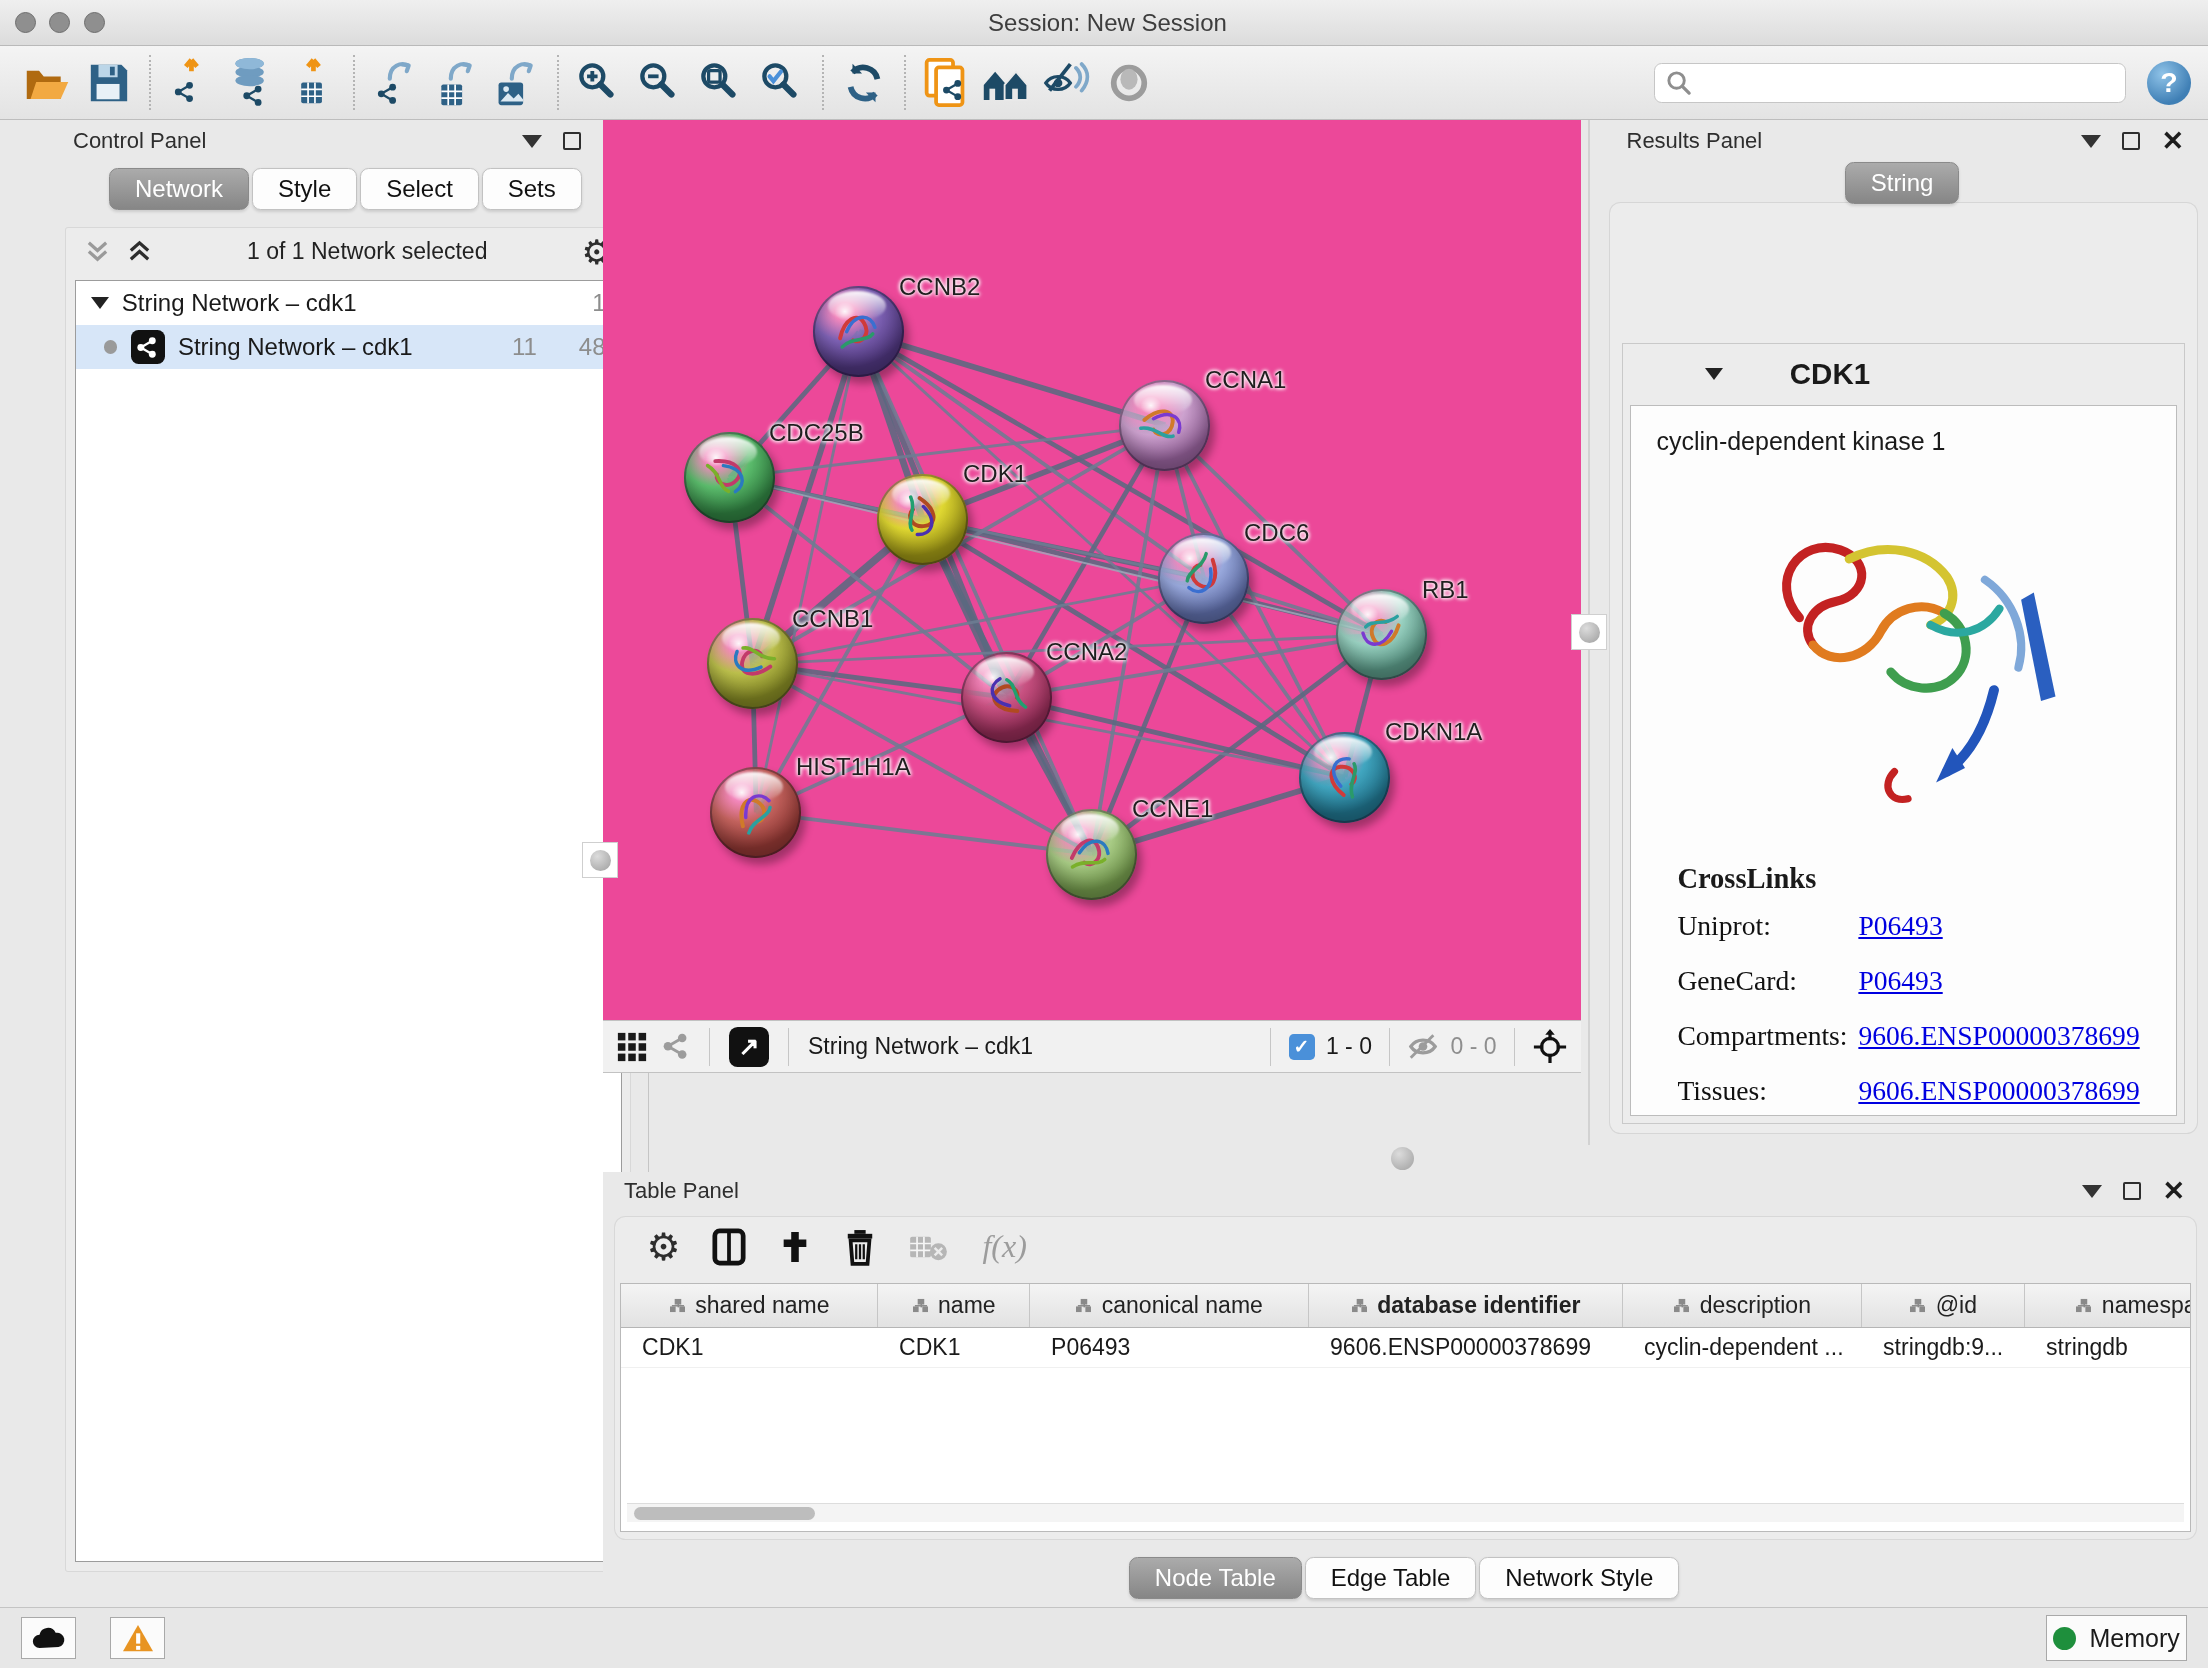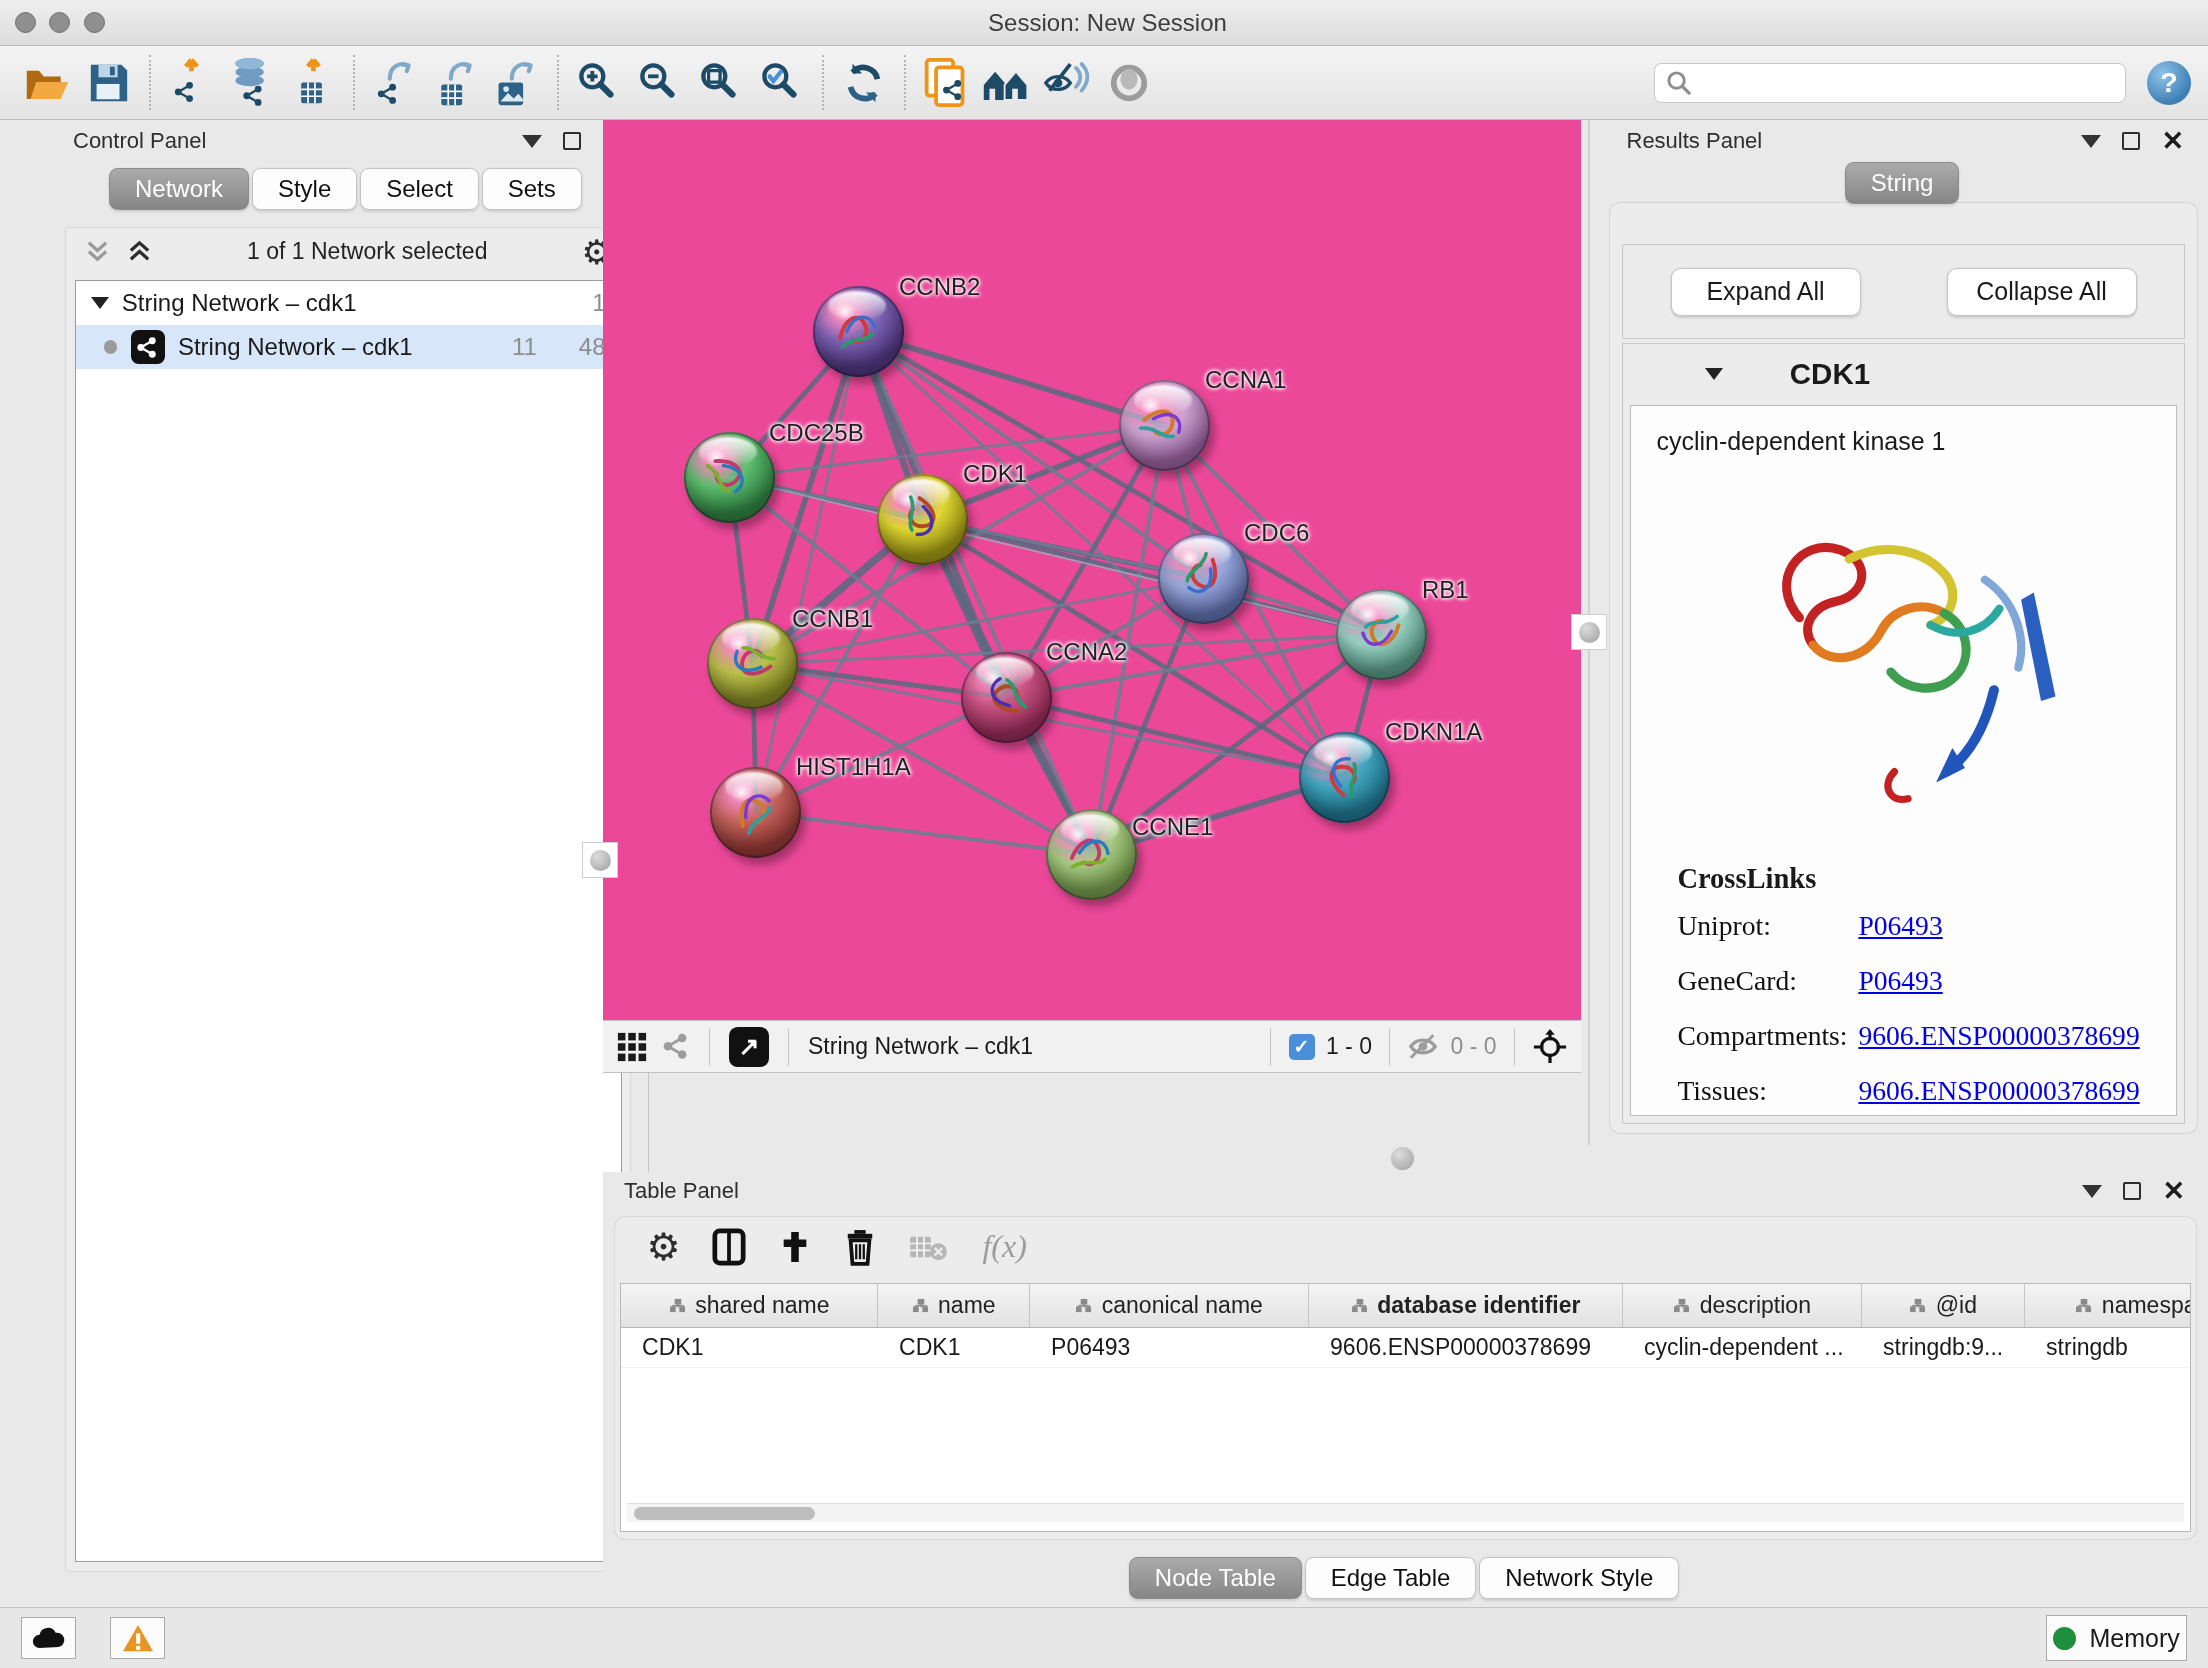--- a/index.html
+++ b/index.html
@@ -559,21 +559,21 @@
         <div class="node" style="left: 443px; top: 689px; background: radial-gradient(72% 62% at 35% 28%, rgba(255, 255, 255, 0.95) 0%, rgba(255, 255, 255, 0.35) 16%, rgb(168, 203, 133) 52%, rgb(109, 145, 72) 100%); box-shadow: rgba(20, 10, 30, 0.35) 0px 0px 0px 1.9px inset, rgba(0, 0, 0, 0.28) 0px -11.4px 19px inset, rgba(0, 0, 0, 0.32) 4.8px 6.7px 8.6px;">
           <span class="gloss"></span>
           <svg class="squiggle" width="67" height="61" viewBox="0 0 56 56">
             <g fill="none" stroke-linecap="round" transform="rotate(10 28 28)">
               <path d="M12,36 C16,18 28,12 34,22 C40,32 32,42 24,38" stroke="#c23a6a" stroke-width="3.6"></path>
               <path d="M18,30 C26,12 40,14 44,26" stroke="#2a7ac0" stroke-width="3.2"></path>
               <path d="M14,44 C24,34 36,40 42,32" stroke="#7ab02a" stroke-width="3.2"></path>
             </g>
           </svg>
         </div>
-        <div class="node-label" style="left: 529px; top: 693px;">CCNE1</div>
+        <div class="node-label" style="left: 529px; top: 675px;">CCNE1</div>
       </div>
     <div class="canvas-bar">
       <svg width="32" height="32" viewBox="0 0 34 34">
           <g fill="#1a1a1a">
             <rect x="2" y="2" width="8" height="8"></rect>
             <rect x="13" y="2" width="8" height="8"></rect>
             <rect x="24" y="2" width="8" height="8"></rect>
             <rect x="2" y="13" width="8" height="8"></rect>
             <rect x="13" y="13" width="8" height="8"></rect>
             <rect x="24" y="13" width="8" height="8"></rect>
@@ -617,24 +617,20 @@
       <div class="panel-ctrls">
         <span class="pc-min"></span>
         <span class="pc-float"></span>
         <span class="pc-close">✕</span>
       </div>
     </div>
     <div class="rp-tab-row">
         <div class="tab selected">String</div>
       </div>
     <div class="rp-box">
-      <div class="rp-buttons">
-        <div class="rp-btn">Expand All</div>
-        <div class="rp-btn">Collapse All</div>
-      </div>
       <div class="rp-section">
         <div class="rp-sec-head">
           <span class="caret"></span>
           <span class="gene">CDK1</span>
         </div>
         <div class="rp-content">
           <div class="rp-desc">cyclin-dependent kinase 1</div>
           <svg class="protein" width="399" height="380" viewBox="0 0 420 420">
             <g fill="none" stroke-linecap="round">
               <path d="M95,160 C60,120 95,70 140,85 C175,97 170,135 135,142 C110,147 95,170 110,190" stroke="#c32222" stroke-width="10"></path>

